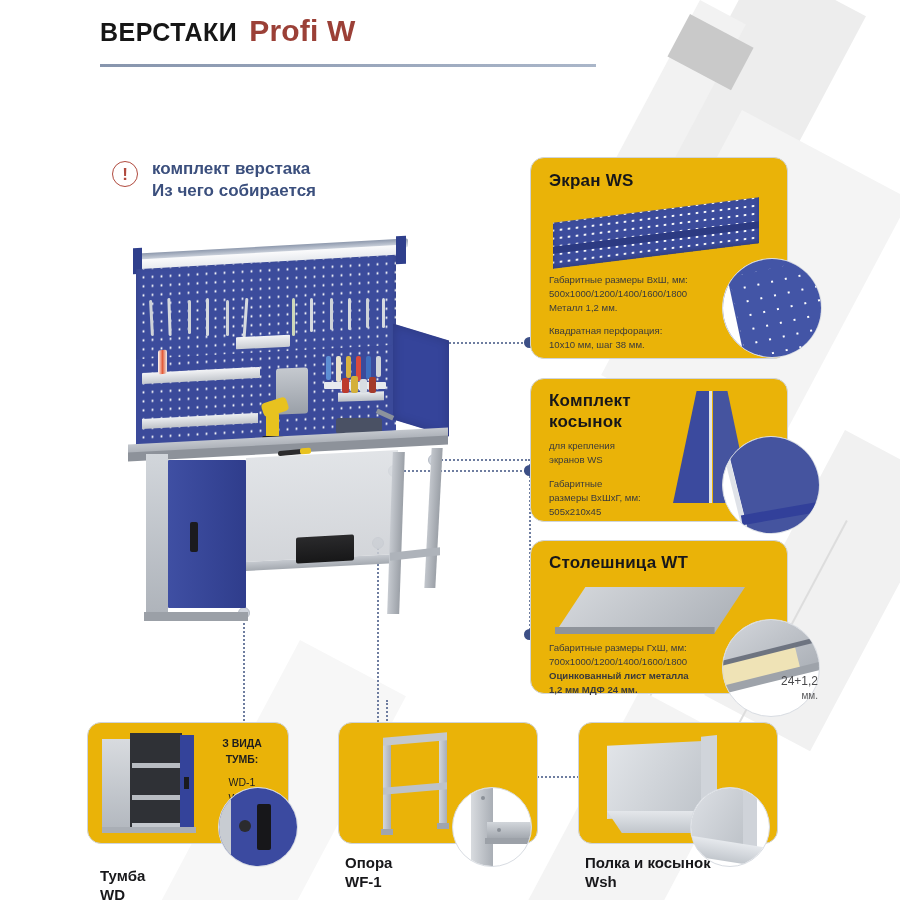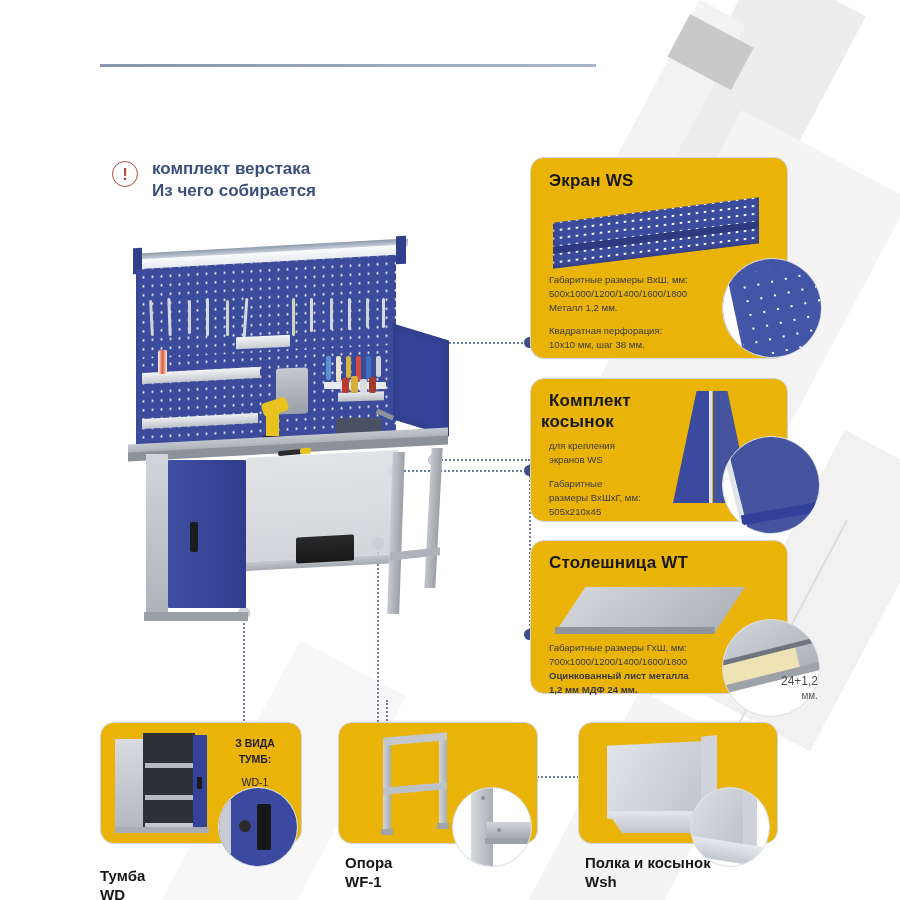--- a/index.html
+++ b/index.html
@@ -75,20 +75,22 @@
     <div class="diagline" style="left:690px;top:600px;width:3px;height:240px;background:#dcdcdc;"></div>
     <div class="diagline" style="left:700px;top:600px;width:2px;height:240px;background:#e3e3e3;"></div>
     <div class="diag" style="left:640px;top:690px;width:120px;height:260px;background:#f4f4f4;"></div>
     <div class="diag" style="left:300px;top:640px;width:120px;height:300px;background:#f7f7f7;"></div>
     <div class="diag" style="left:845px;top:430px;width:120px;height:300px;background:#f1f1f1;"></div>
     <div class="diagline" style="left:846px;top:520px;width:2px;height:300px;background:#dddddd;"></div>
   </div>
 
   <div class="header">
     <div class="title-row">
+      <span class="t-main">ВЕРСТАКИ</span>
+      <span class="t-accent">Profi W</span>
     </div>
   </div>
   <div class="rule"></div>
 
   <div class="sec-head">
     <div class="excl">
         <span>!</span>
       </div>
     <div>
       <div class="sec-title">комплект верстака</div>
@@ -243,21 +245,21 @@
     <div style="position:absolute;left:-8px;top:-6px;width:120px;height:120px;background:#4355a6;
          transform:rotate(-12deg);"></div>
     <div style="position:absolute;left:-26px;top:6px;width:40px;height:120px;background:#ffffff;
          transform:rotate(-12deg);"></div>
     <div class="perf" style="position:absolute;left:14px;top:8px;width:92px;height:84px;
          background-size:14px 14px;background-position:6px 6px;transform:rotate(-12deg);"></div>
   </div>
 
   <div class="card" style="left:530px;top:378px;width:256px;height:142px;">
     <div class="card-title" style="position:absolute;left:18px;top:12px;">Комплект</div>
-    <div class="card-title" style="position:absolute;left:10px;top:33px;">косынок</div>
+    <div class="card-title" style="position:absolute;left:18px;top:33px;">косынок</div>
 
     <div style="position:absolute;left:18px;top:60px;">
       <div class="spec">для крепления</div>
       <div class="spec">экранов WS</div>
     </div>
     <div style="position:absolute;left:18px;top:98px;">
       <div class="spec">Габаритные</div>
       <div class="spec">размеры ВхШхГ, мм:</div>
       <div class="spec">505х210х45</div>
     </div>
@@ -307,21 +309,21 @@
     <div style="position:absolute;left:-4px;top:34px;width:80px;height:28px;background:#efe3b6;
          transform:rotate(-14deg);"></div>
     <div style="position:absolute;left:-10px;top:28px;width:120px;height:5px;background:#6e7480;
          transform:rotate(-14deg);"></div>
     <div style="position:absolute;left:-4px;top:52px;width:120px;height:8px;background:#9ea3aa;
          transform:rotate(-14deg);"></div>
   </div>
   <div class="circ-cap" style="left:722px;top:674px;width:96px;font-size:12px;color:#4a4a4c;">24+1,2</div>
   <div class="circ-cap" style="left:722px;top:690px;width:96px;font-size:10px;color:#5a5a5c;">мм.</div>
 
-  <div class="card" style="left:100px;top:722px;width:200px;height:120px;">
+  <div class="card" style="left:87px;top:722px;width:200px;height:120px;">
     <div class="art" style="left:14px;top:10px;width:106px;height:100px;">
       <div style="position:absolute;left:0;top:6px;width:30px;height:90px;
            background:linear-gradient(to bottom,#d8dbdf,#b3b8bf);"></div>
       <div style="position:absolute;left:28px;top:0px;width:52px;height:96px;background:#2f3136;"></div>
       <div style="position:absolute;left:30px;top:30px;width:48px;height:5px;background:#b8bcc2;"></div>
       <div style="position:absolute;left:30px;top:62px;width:48px;height:5px;background:#b8bcc2;"></div>
       <div style="position:absolute;left:30px;top:90px;width:48px;height:5px;background:#c4c8ce;"></div>
       <div style="position:absolute;left:78px;top:2px;width:14px;height:96px;background:#34439a;"></div>
       <div style="position:absolute;left:0px;top:94px;width:94px;height:6px;background:#a9aeb5;"></div>
       <div style="position:absolute;left:82px;top:44px;width:5px;height:12px;background:#1a1a1d;"></div>

